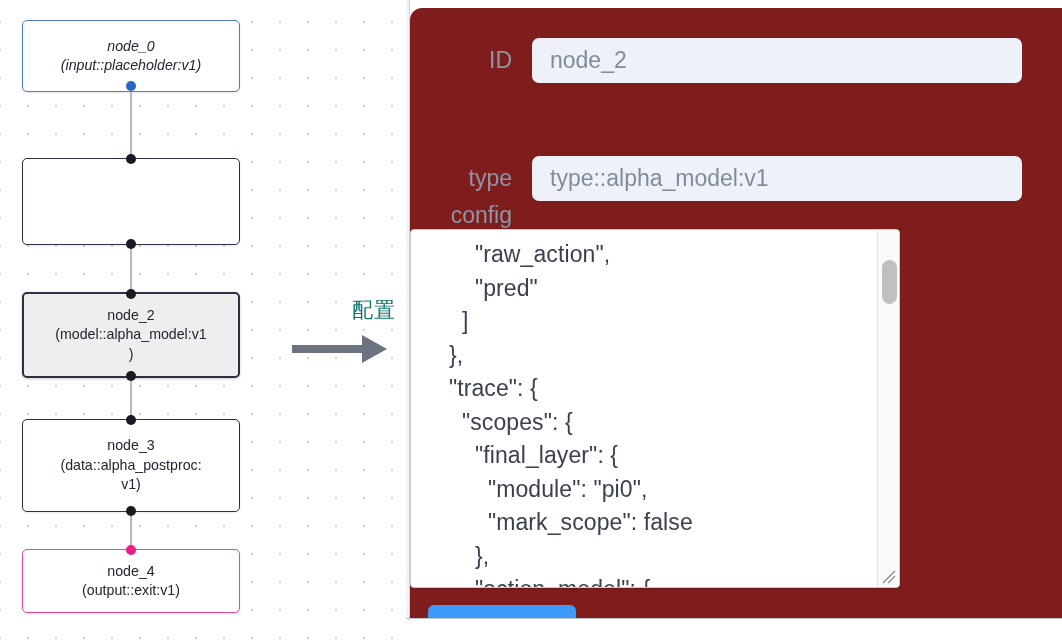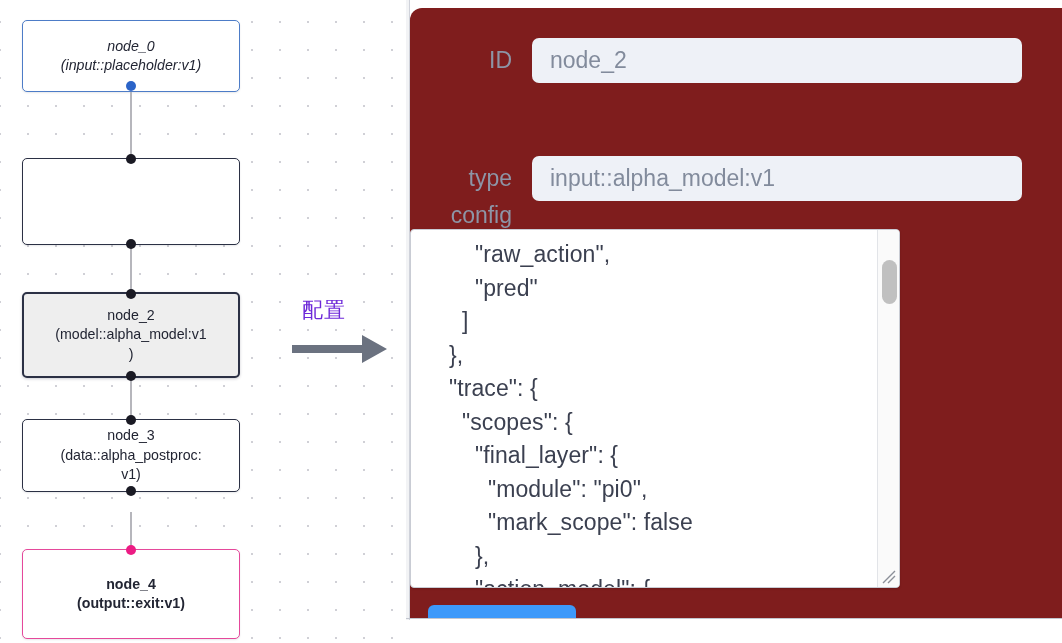--- a/index.html
+++ b/index.html
@@ -80,23 +80,23 @@
   
   #transition {
     position: absolute;
     left: 290px;
     top: 296px;
     width: 106px;
     z-index: 6;
   }
   #transition .cjk-label {
     font-size: 21px;
-    color: #6d28d9;
+    color: #0f766e;
     letter-spacing: 1px;
-    text-align: left;
+    text-align: right;
     padding-left: 12px;
     margin-bottom: 8px;
     font-family: "DejaVu Sans", sans-serif;
   }
   #transition .arrow-wrap { display:block; }
 
   
   #config-panel {
     position: absolute;
     left: 410px;
@@ -251,29 +251,29 @@
   </div>
 
   <div class="node is-selected" style="top:292px; height:86px;">
     <span class="node-text" style="white-space:pre-line;">node_2
 (model::alpha_model:v1
 )</span>
     <span class="handle" style="top:0;"></span>
     <span class="handle" style="top:100%;"></span>
   </div>
 
-  <div class="node" style="top:419px; height:73px;justify-content:center;">
+  <div class="node" style="top:419px; height:93px;justify-content:center;">
     <span class="node-text" style="white-space:pre-line;">node_3
 (data::alpha_postproc:
 v1)</span>
     <span class="handle" style="top:0;"></span>
     <span class="handle" style="top:100%;"></span>
   </div>
 
-  <div class="node is-output" style="top:549px; height:90px;font-weight:bold;">
+  <div class="node is-output" style="top:549px; height:64px;">
     <span class="node-text" style="white-space:pre-line;">node_4
 (output::exit:v1)</span>
     <span class="handle handle-pink" style="top:0;"></span>
   </div>
 </div>
 
 <div id="transition">
   <div class="cjk-label">配置</div>
   <span class="arrow-wrap">
     <svg width="100" height="34" viewBox="0 0 100 34" xmlns="http://www.w3.org/2000/svg">
@@ -286,21 +286,21 @@
 
 <div id="config-panel">
 
   <div class="field-row" id="row-id">
     <div class="field-label">ID</div>
     <div class="field-input">node_2</div>
   </div>
 
   <div class="field-row" id="row-type">
     <div class="field-label">type</div>
-    <div class="field-input">input::alpha_model:v1</div>
+    <div class="field-input">type::alpha_model:v1</div>
   </div>
 
   <div class="field-row" id="row-config">
     <div class="field-label">config</div>
 
     <div id="config-textarea">
       <pre id="config-code">        "raw_action",
         "pred"
       ]
     },

